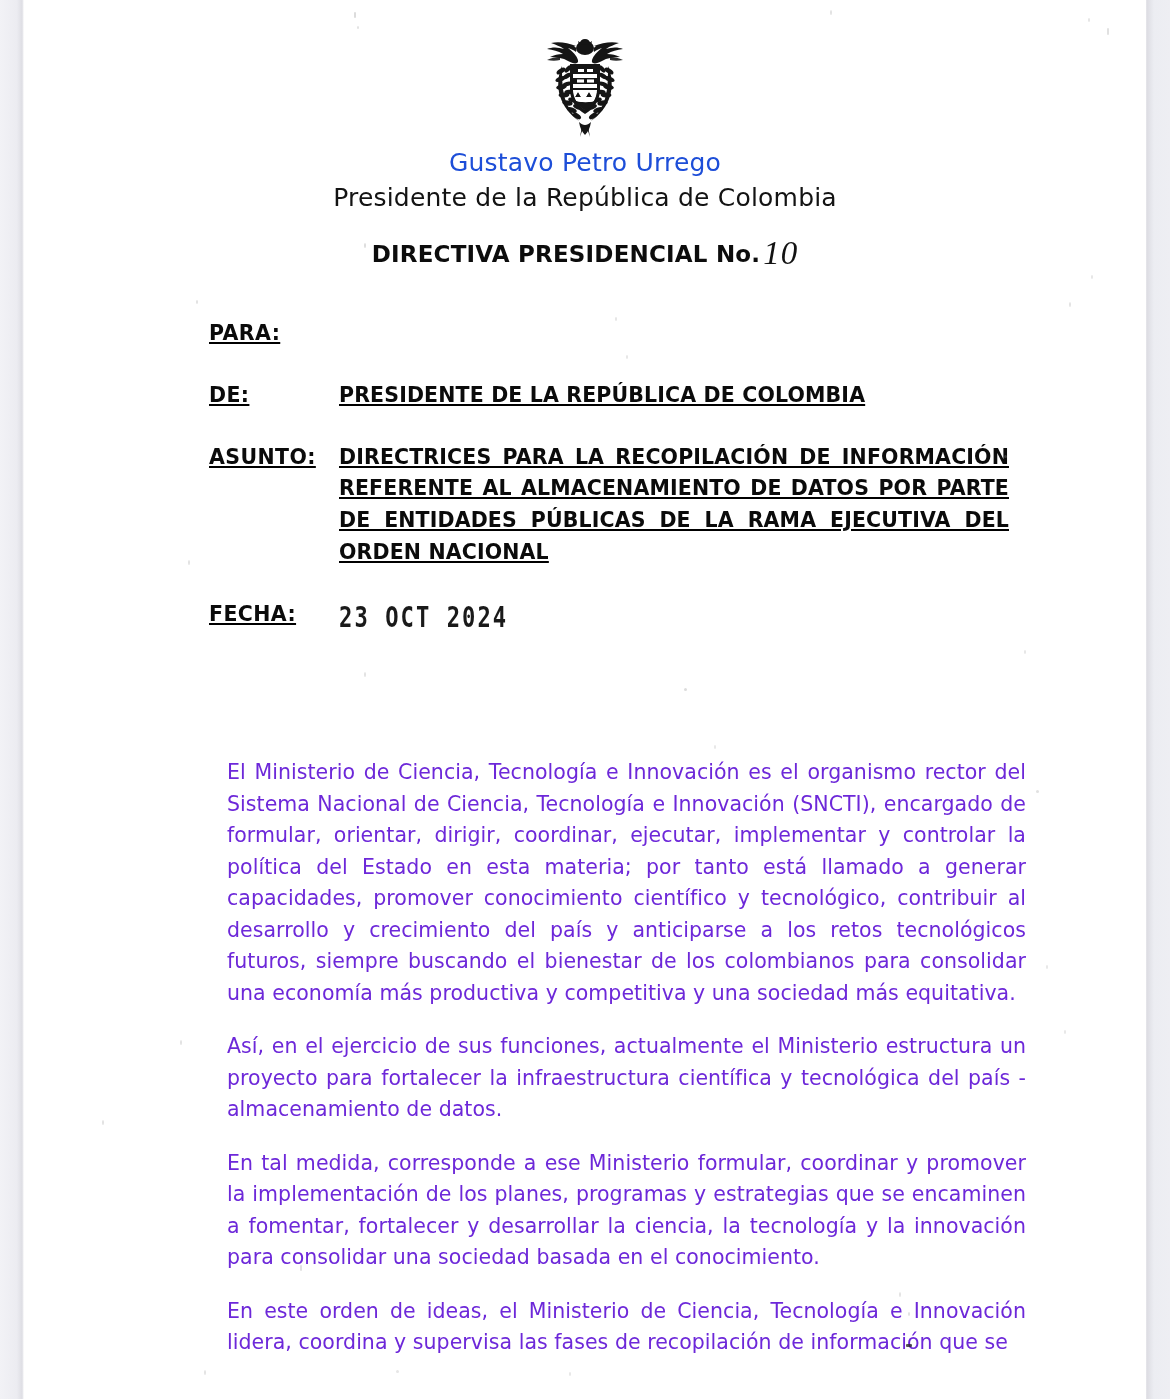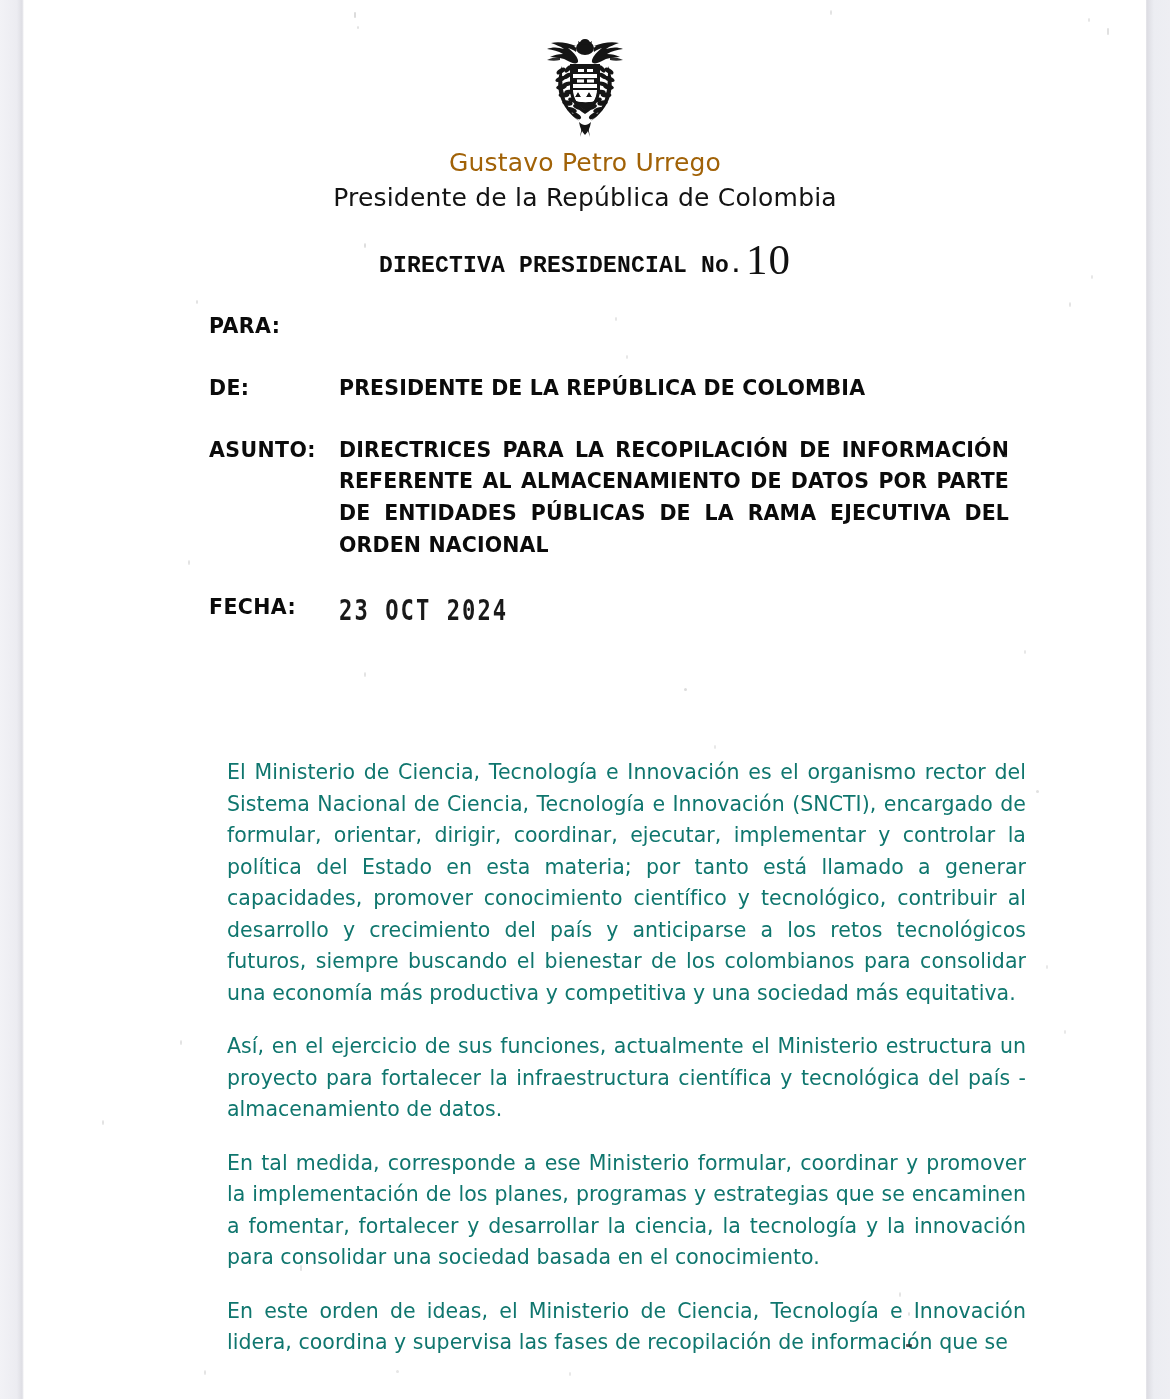--- a/index.html
+++ b/index.html
@@ -69,59 +69,60 @@
   .head-block {
     position: absolute;
     left: 0;
     right: 0;
     top: 148px;
     text-align: center;
   }
   .head-name {
     font-size: 25px;
     letter-spacing: .2px;
-    color: #a16207;
+    color: #1d4ed8;
     line-height: 1.22;
   }
   .head-role {
     font-size: 25px;
     letter-spacing: .2px;
     color: #131313;
     line-height: 1.22;
     margin-top: 4px;
   }
   .directive-line {
     margin-top: 22px;
     font-size: 23px;
     font-weight: bold;
     color: #0c0c0c;
     letter-spacing: .3px;
     white-space: nowrap;
   }
   .directive-line .dir-no {
     font-weight: bold;
     letter-spacing: .2px;
-    font-family: Liberation Mono, monospace;
   }
   .directive-number {
     font-family: "Liberation Serif", serif;
-    font-size: 43px;
+    font-size: 33px;
     font-weight: normal;
     letter-spacing: 1px;
     vertical-align: -2px;
     margin-left: 3px;
     color: #121212;
+    font-style: italic;
   }
 
   
   .meta {
     position: absolute;
     left: 185px;
-    top: 311px;
+    top: 318px;
     width: 800px;
+    text-decoration: underline;
   }
   .meta-row {
     display: flex;
     align-items: flex-start;
   }
   .meta-label {
     width: 130px;
     flex: 0 0 130px;
     font-size: 20.5px;
     font-weight: bold;
@@ -164,21 +165,21 @@
   .body-copy {
     position: absolute;
     left: 203px;
     top: 757px;
     width: 799px;
   }
   .body-copy p {
     margin: 0 0 22px 0;
     font-size: 20.5px;
     line-height: 31.5px;
-    color: #0f766e;
+    color: #6d28d9;
     text-align: justify;
     text-align-last: left;
     letter-spacing: .05px;
   }
   .body-copy p:last-child { margin-bottom: 1px; }
 
   
   .speck {
     position: absolute;
     background: #9a9a9a;

